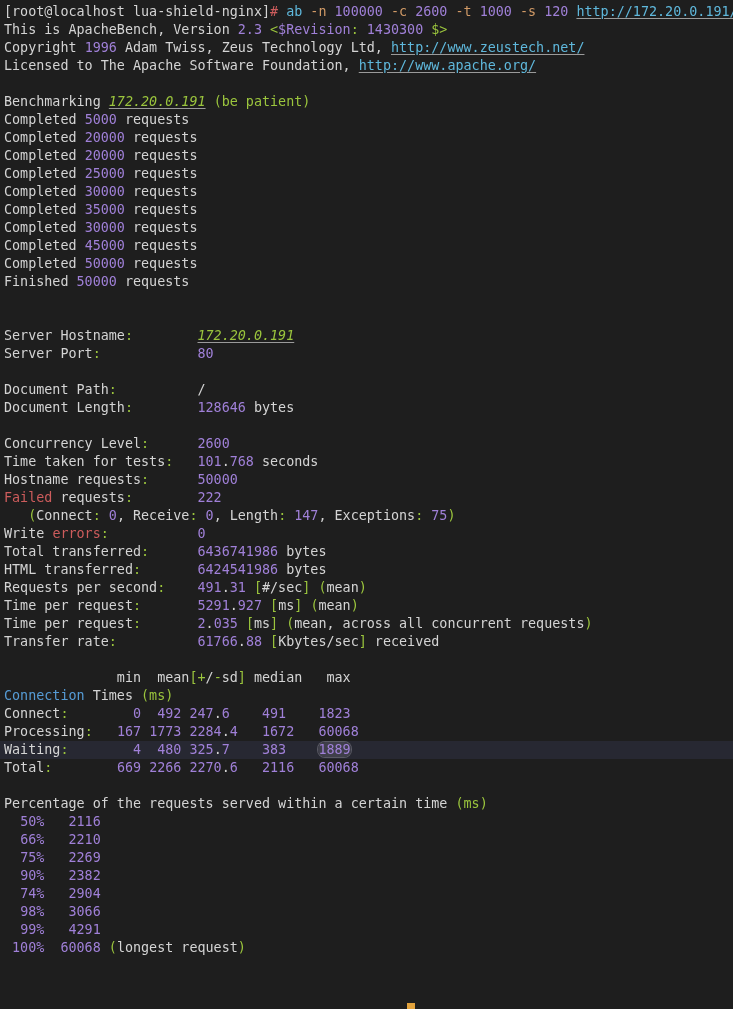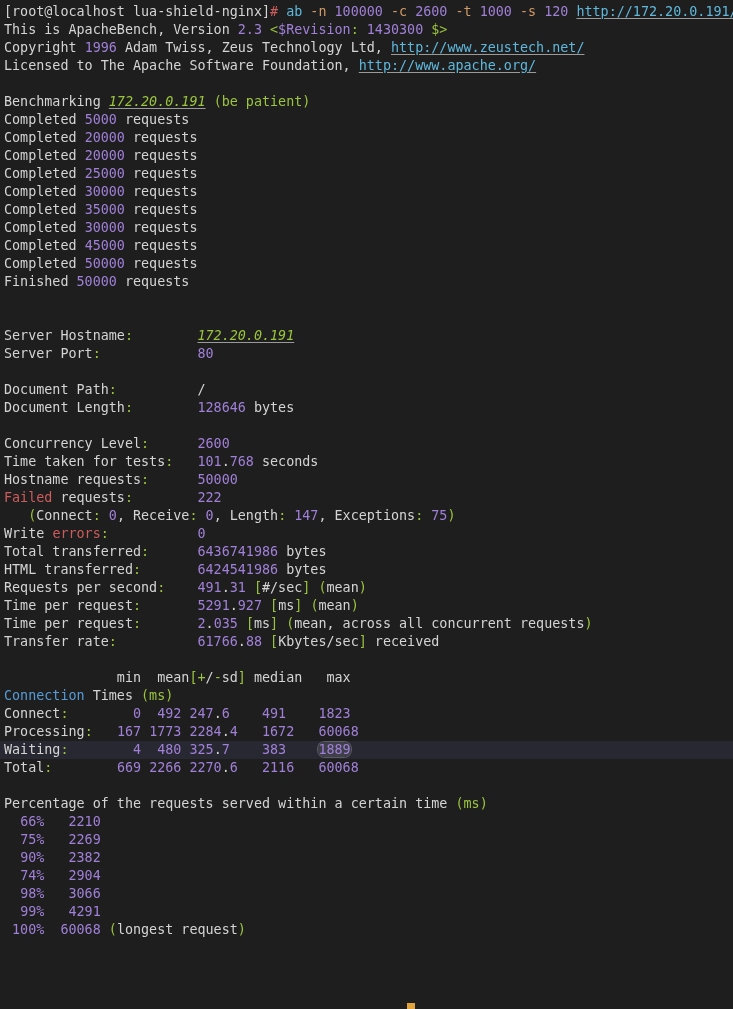--- a/index.html
+++ b/index.html
@@ -89,20 +89,21 @@
       <div class="line"><span class="w">Transfer rate</span><span class="g">:</span><span class="w">          </span><span class="p">61766</span><span class="w">.</span><span class="p">88</span><span class="w"> </span><span class="g">[</span><span class="w">Kbytes/sec</span><span class="g">]</span><span class="w"> received</span></div>
       <div class="line"></div>
       <div class="line"><span class="w">              min  mean</span><span class="g">[+</span><span class="w">/</span><span class="g">-</span><span class="w">sd</span><span class="g">]</span><span class="w"> median   max</span></div>
       <div class="line"><span class="b">Connection</span><span class="w"> Times </span><span class="g">(ms)</span></div>
       <div class="line"><span class="w">Connect</span><span class="g">:</span><span class="w">        </span><span class="p">0</span><span class="w">  </span><span class="p">492</span><span class="w"> </span><span class="p">247</span><span class="w">.</span><span class="p">6</span><span class="w">    </span><span class="p">491</span><span class="w">    </span><span class="p">1823</span></div>
       <div class="line"><span class="w">Processing</span><span class="g">:</span><span class="w">   </span><span class="p">167</span><span class="w"> </span><span class="p">1773</span><span class="w"> </span><span class="p">2284</span><span class="w">.</span><span class="p">4</span><span class="w">   </span><span class="p">1672</span><span class="w">   </span><span class="p">60068</span></div>
       <div class="line hl"><span class="w">Waiting</span><span class="g">:</span><span class="w">        </span><span class="p">4</span><span class="w">  </span><span class="p">480</span><span class="w"> </span><span class="p">325</span><span class="w">.</span><span class="p">7</span><span class="w">    </span><span class="p">383</span><span class="w">    </span><span class="sel">1889</span></div>
       <div class="line"><span class="w">Total</span><span class="g">:</span><span class="w">        </span><span class="p">669</span><span class="w"> </span><span class="p">2266</span><span class="w"> </span><span class="p">2270</span><span class="w">.</span><span class="p">6</span><span class="w">   </span><span class="p">2116</span><span class="w">   </span><span class="p">60068</span></div>
       <div class="line"></div>
       <div class="line"><span class="w">Percentage of the requests served within a certain time </span><span class="g">(ms)</span></div>
+      <div class="line"><span class="w">  </span><span class="p">50%</span><span class="w">   </span><span class="p">2116</span></div>
       <div class="line"><span class="w">  </span><span class="p">66%</span><span class="w">   </span><span class="p">2210</span></div>
       <div class="line"><span class="w">  </span><span class="p">75%</span><span class="w">   </span><span class="p">2269</span></div>
       <div class="line"><span class="w">  </span><span class="p">90%</span><span class="w">   </span><span class="p">2382</span></div>
       <div class="line"><span class="w">  </span><span class="p">74%</span><span class="w">   </span><span class="p">2904</span></div>
       <div class="line"><span class="w">  </span><span class="p">98%</span><span class="w">   </span><span class="p">3066</span></div>
       <div class="line"><span class="w">  </span><span class="p">99%</span><span class="w">   </span><span class="p">4291</span></div>
       <div class="line"><span class="w"> </span><span class="p">100%</span><span class="w">  </span><span class="p">60068</span><span class="w"> </span><span class="g">(</span><span class="w">longest request</span><span class="g">)</span></div>
     </div>
   <div class="cursor" id="cursor" style="display: block;"></div>
 </div>

